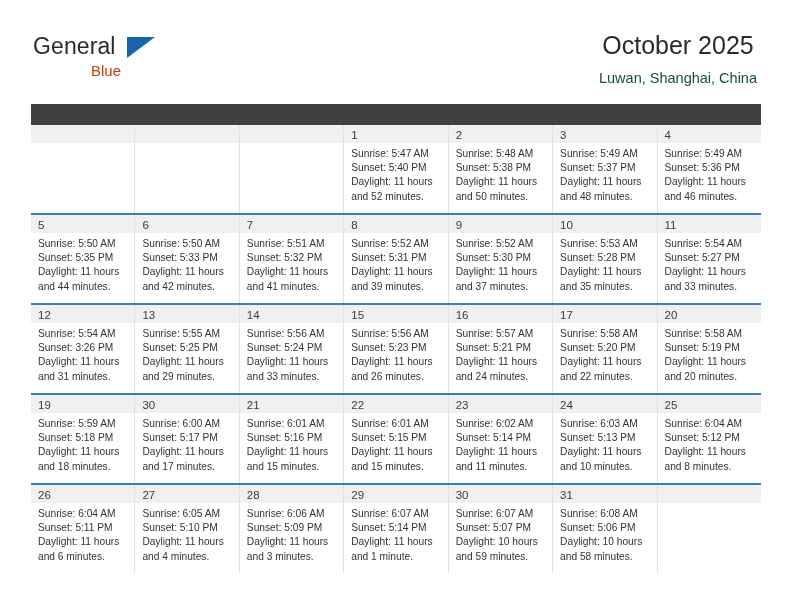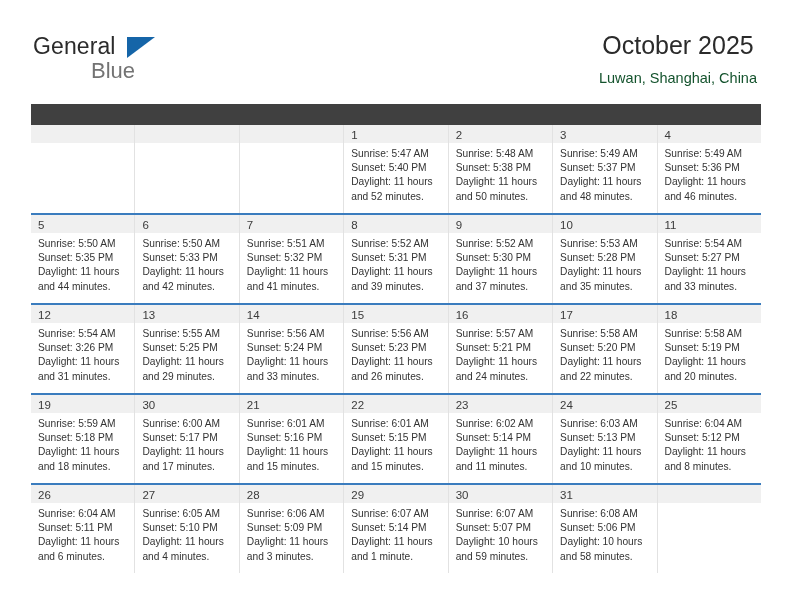--- a/index.html
+++ b/index.html
@@ -51,22 +51,22 @@
     left: 94px;
     top: 4px;
     width: 0;
     height: 0;
     border-left: 28px solid #1565a8;
     border-bottom: 21px solid transparent;
   }
   .brand-blue {
     margin-top: -2px;
     margin-left: 58px;
-    font-size: 22px;
-    color: #737373;
+    font-size: 15px;
+    color: #c2410c;
     line-height: 25px;
   }
 
   .title-block {
     position: absolute;
     right: 35px;
     top: 30px;
     text-align: center;
   }
   .cal-title {
@@ -347,21 +347,21 @@
           <div class="cell">
             <div class="daynum-band"><span class="daynum">17</span></div>
             <div class="cell-body">
               <div class="cell-line">Sunrise: 5:58 AM</div>
               <div class="cell-line">Sunset: 5:20 PM</div>
               <div class="cell-line">Daylight: 11 hours</div>
               <div class="cell-line">and 22 minutes.</div>
             </div>
           </div>
           <div class="cell">
-            <div class="daynum-band"><span class="daynum">18</span></div>
+            <div class="daynum-band"><span class="daynum">20</span></div>
             <div class="cell-body">
               <div class="cell-line">Sunrise: 5:58 AM</div>
               <div class="cell-line">Sunset: 5:19 PM</div>
               <div class="cell-line">Daylight: 11 hours</div>
               <div class="cell-line">and 20 minutes.</div>
             </div>
           </div>
         </div>
         <div class="week">
           <div class="cell">

